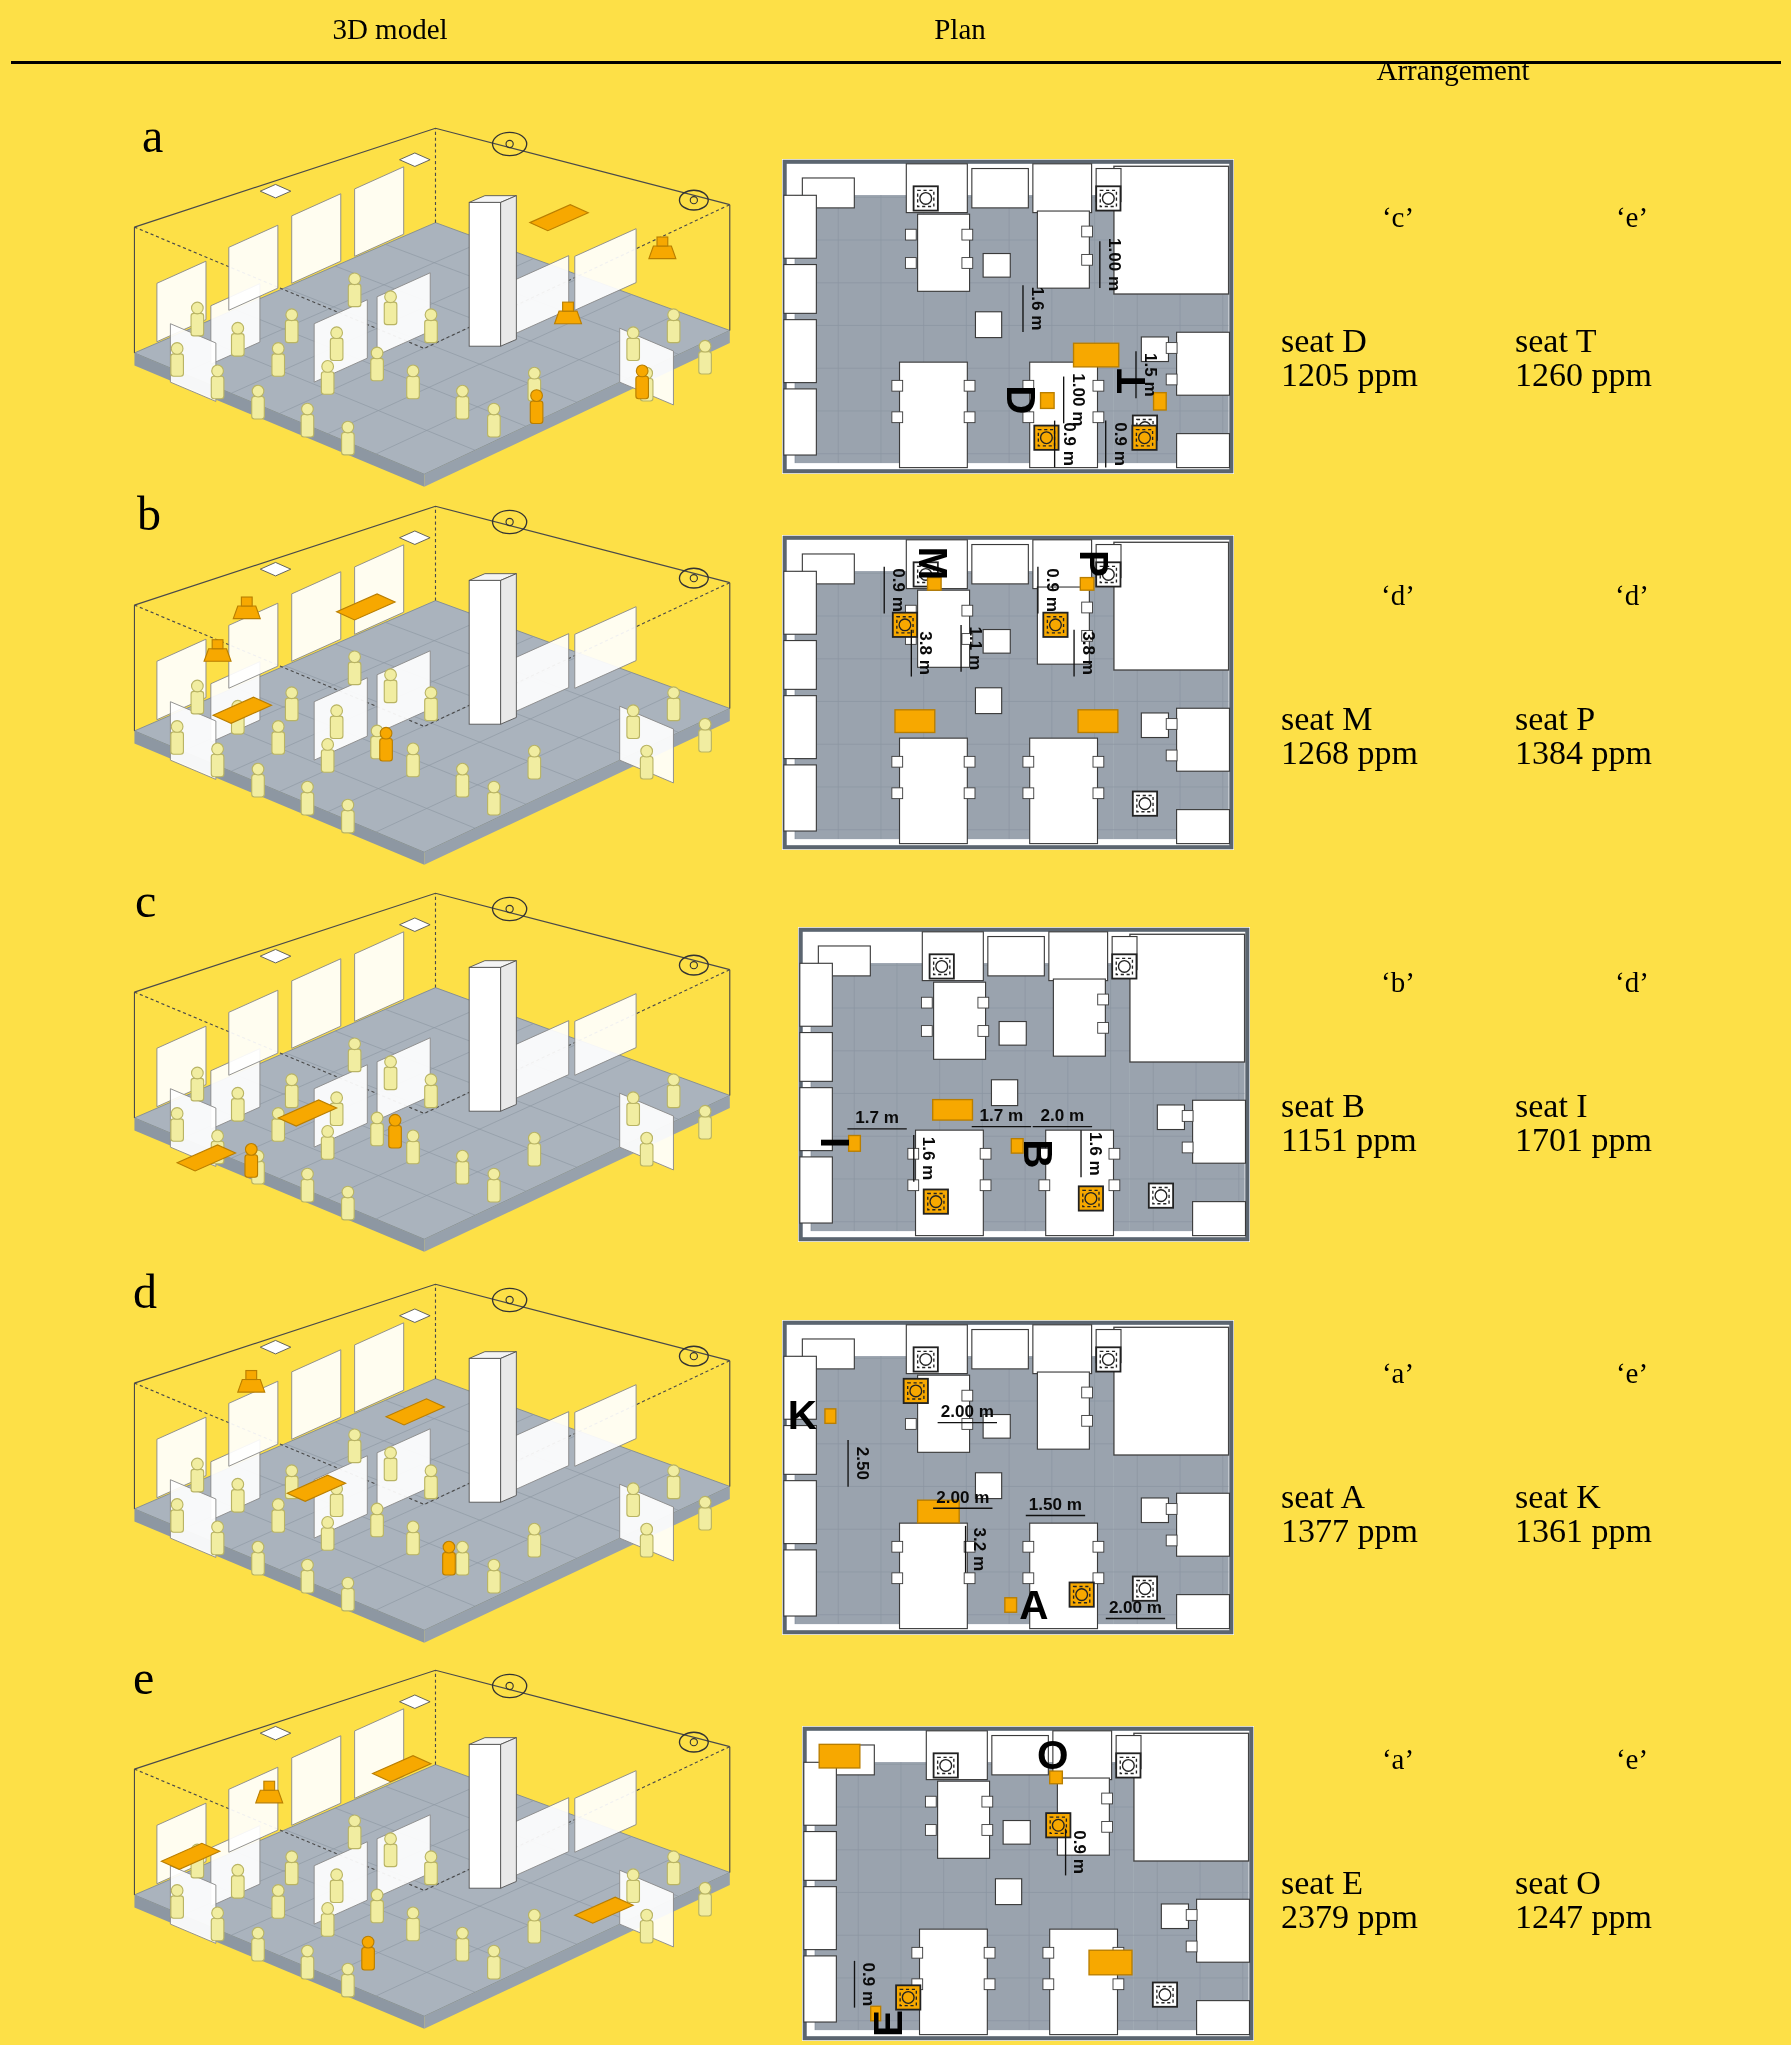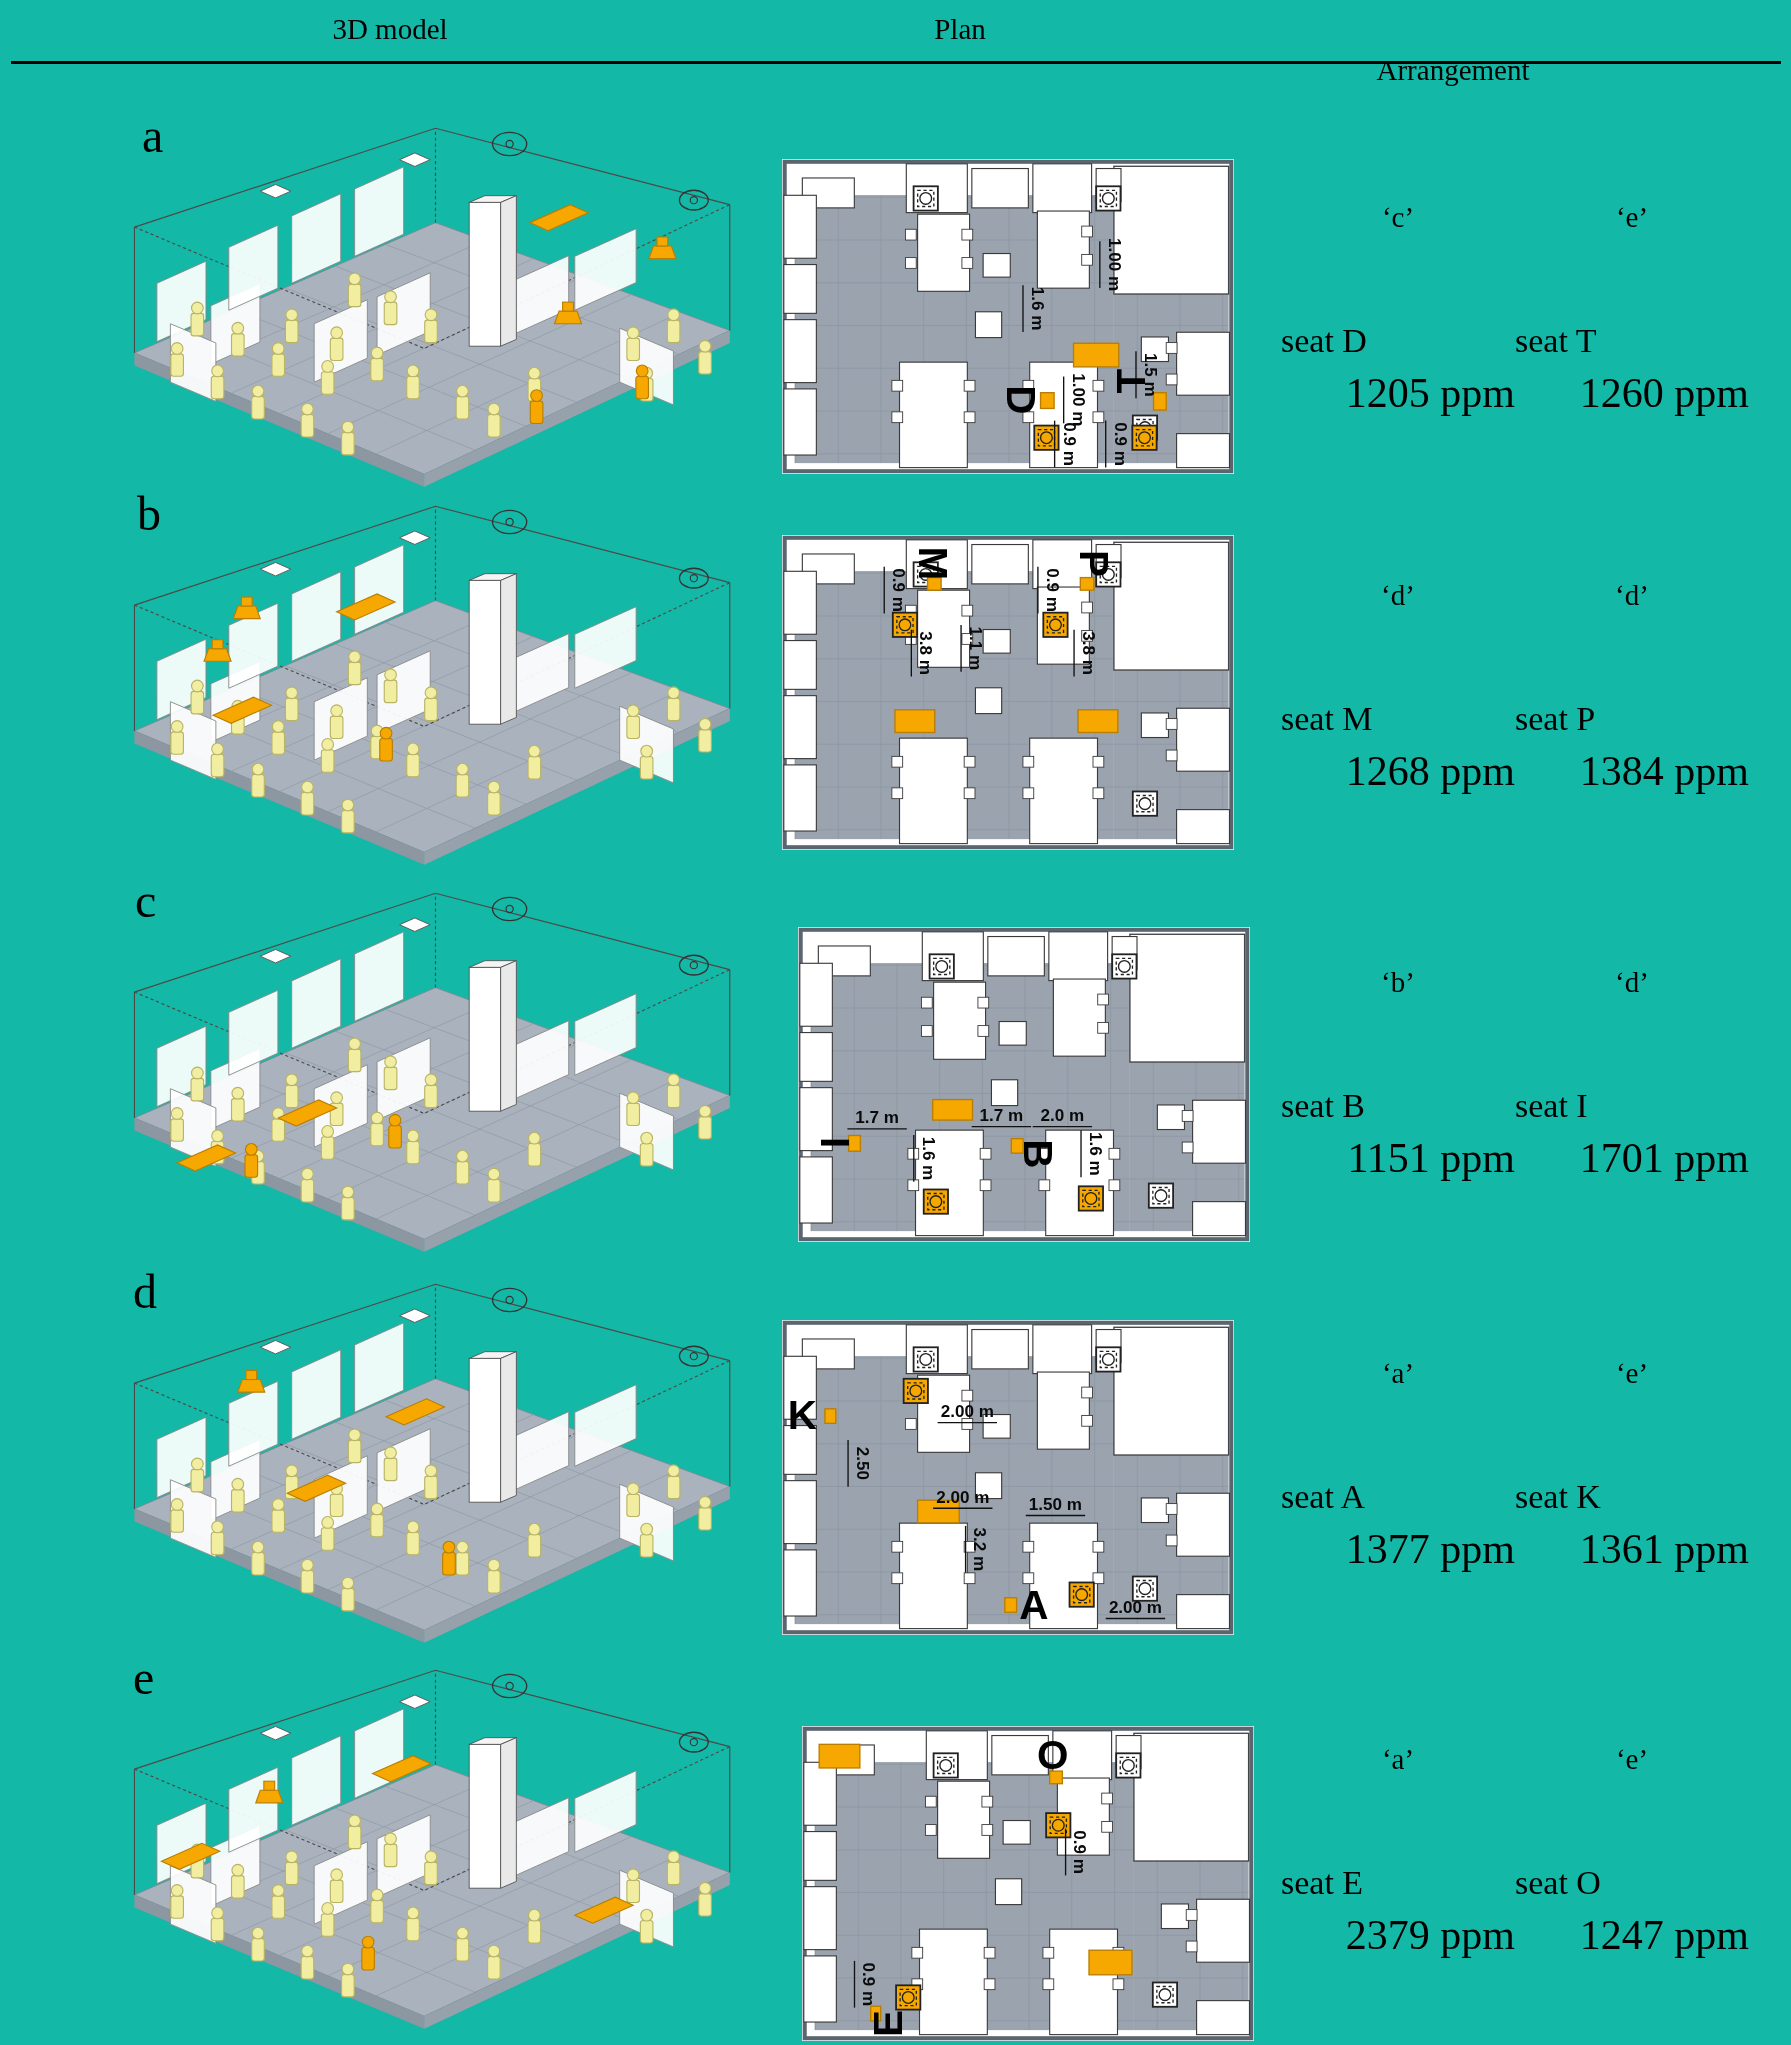--- a/index.html
+++ b/index.html
@@ -1,30 +1,30 @@
 <!DOCTYPE html>
 <html style="font-size:7.2px"><head>
 <meta charset="utf-8">
 <style>
   html,body{margin:0;padding:0;background:#ffffff;}
-  .page{position:relative;width:1792px;height:2046px;background:#14b8a6;overflow:hidden;
+  .page{position:relative;width:1792px;height:2046px;background:#fde047;overflow:hidden;
         font-family:"Liberation Serif","DejaVu Serif",serif;color:#000;}
   .col-h{position:absolute;top:12.6px;transform:translateX(-50%);font-size:29px;white-space:nowrap;}
   .rule{position:absolute;left:11.2px;top:61px;width:1770px;height:3.1px;background:#000;}
   .figrow{position:absolute;left:0;width:1792px;height:396px;}
   .row-label{position:absolute;font-size:48px;line-height:1;}
   svg.model{position:absolute;width:647px;height:373px;overflow:visible;}
   svg.plan{position:absolute;width:452px;height:315px;}
   .arr{position:absolute;width:468px;height:315px;}
   .arr-col{position:absolute;top:0;width:234px;height:100%;}
   .arr-col.c1{left:0;}
   .arr-col.c2{left:234px;}
   .cond{position:absolute;top:53px;width:100%;text-align:center;font-size:29px;}
   .seat{position:absolute;top:174px;width:100%;font-size:34px;}
-  .ppm{position:absolute;top:221px;width:100%;text-align:right;font-size:42px;}
+  .ppm{position:absolute;top:208px;width:100%;text-align:left;font-size:34px;}
 </style>
 </head>
 <body>
 
 <div class="page">
 
   <div class="col-h" style="left:390px;">3D model</div>
   <div class="col-h" style="left:960px;">Plan</div>
   <div class="col-h" style="left:1453px;margin-top:41px;">Arrangement</div>
   <div class="rule"></div>

